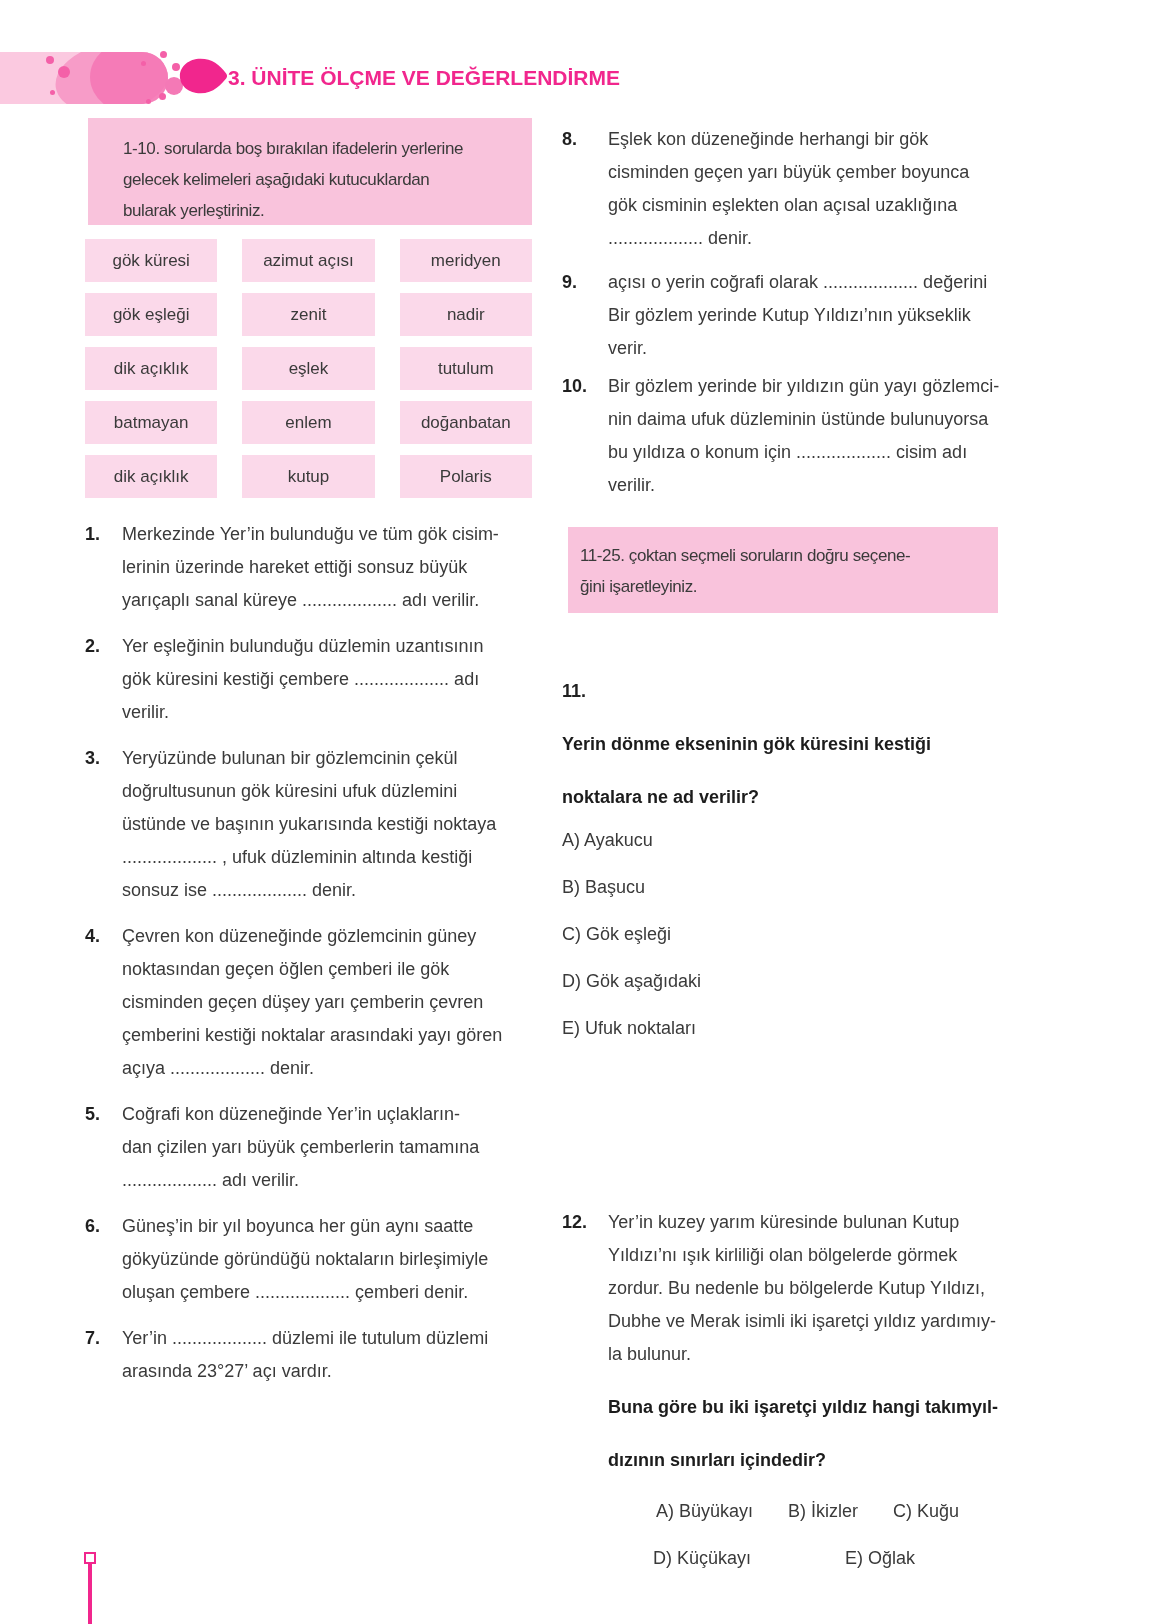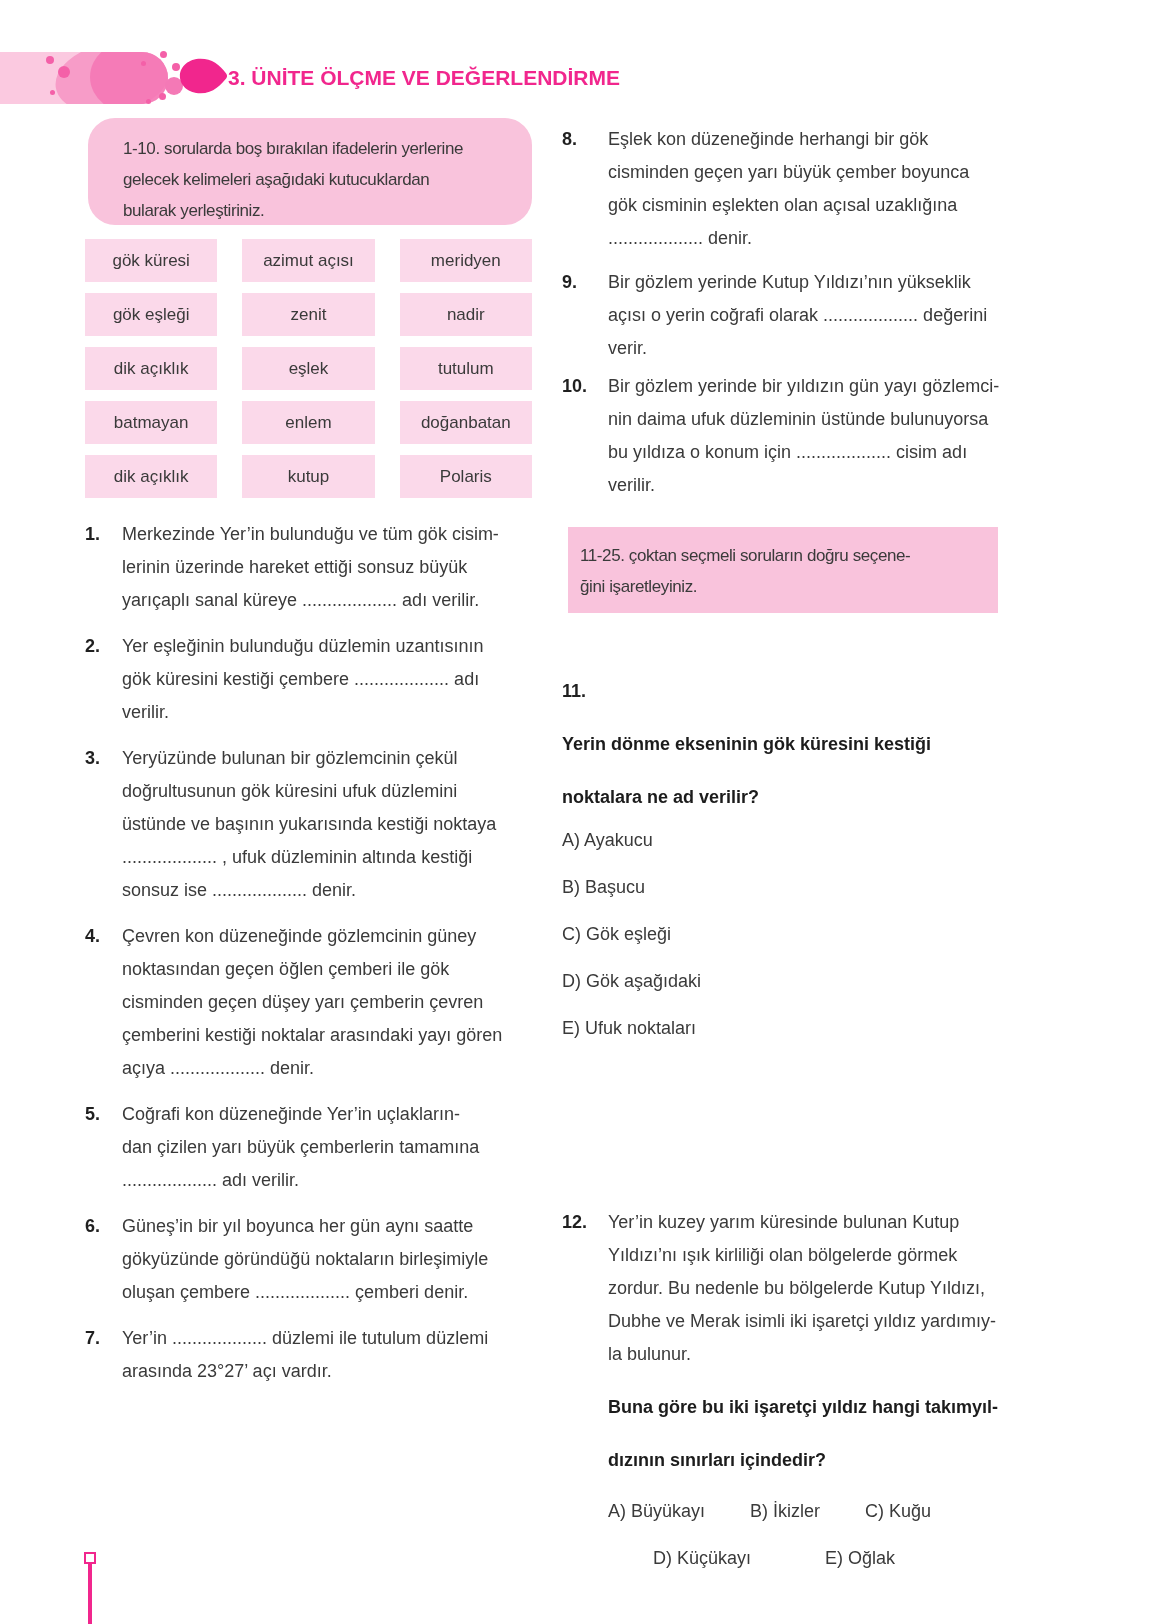--- a/index.html
+++ b/index.html
@@ -21,21 +21,21 @@
   .dot{border-radius:50%;background:#f460a8;}
   .teardrop{left:178px;top:57px;width:50px;height:38px;}
   .page-title{left:228px;top:65px;font-size:21px;line-height:26px;font-weight:bold;
         color:#f1268d;letter-spacing:0;white-space:nowrap;}
   
   .col{position:absolute;top:0;}
   .col-left{left:85px;width:447px;}
   .col-right{left:562px;width:452px;}
   
   .ibox{margin-top:118px;margin-left:3px;width:444px;height:107px;box-sizing:border-box;
-        background:#f9c3dc;padding:15px 22px 0 35px;overflow:hidden;border-radius:27px;}
+        background:#f9c3dc;padding:15px 22px 0 35px;overflow:hidden;}
   .ibox2{margin-top:25px;margin-left:6px;width:430px;height:86px;box-sizing:border-box;
         background:#f9c3dc;padding:13px 18px 0 12px;overflow:hidden;}
   .ibox .tline,.ibox2 .tline{font-size:17px;line-height:31px;letter-spacing:-0.4px;white-space:nowrap;}
   
   .wgrid{margin-top:14px;display:flex;flex-direction:column;gap:11px;}
   .wrow{display:flex;gap:25px;}
   .wcell{flex:1;height:43px;background:#fbd9ea;display:flex;align-items:center;
         justify-content:center;font-size:17px;color:#3a3a3a;white-space:nowrap;}
   
   .q{display:flex;margin-top:13px;}
@@ -44,22 +44,22 @@
   .col-right .q .num{width:46px;}
   .q .body{min-width:0;}
   .tline{font-size:18px;line-height:33px;white-space:nowrap;}
   .q8{margin-top:123px;} .q9{margin-top:11px;} .q10{margin-top:5px;}
   .q11{margin-top:62px;flex-direction:column;} .q12{margin-top:147px;}
   .q1{margin-top:20px;}
   .stem .tline{font-weight:bold;color:#1c1c1c;margin-top:20px;}
   .optlist{margin-top:10px;}
   .opt{font-size:18px;height:33px;line-height:33px;margin-bottom:14px;white-space:nowrap;}
   .stem2{margin-top:3px;}
-  .optrow1{margin-top:18px;display:flex;column-gap:45px;}
-  .optrow2{margin-top:14px;display:flex;column-gap:74px;margin-left:45px;}
+  .optrow1{margin-top:18px;display:flex;column-gap:35px;margin-left:48px;}
+  .optrow2{margin-top:14px;display:flex;column-gap:94px;margin-left:45px;}
   .optrow1 .opt,.optrow2 .opt{margin-bottom:0;}
   
   .pg-square{left:84px;top:1552px;width:12px;height:12px;box-sizing:border-box;
         border:2.5px solid #f1268d;background:#fff;}
   .pg-line{left:88px;top:1562px;width:3.5px;height:62px;background:#f1268d;}
   .pg-num{left:103px;top:1635px;font-size:21px;color:#1f1f1f;}
 </style>
 </head>
 <body>
 
@@ -192,22 +192,22 @@
       <div class="tline">Eşlek kon düzeneğinde herhangi bir gök</div>
       <div class="tline">cisminden geçen yarı büyük çember boyunca</div>
       <div class="tline">gök cisminin eşlekten olan açısal uzaklığına</div>
       <div class="tline">................... denir.</div>
     </div>
   </div>
 
   <div class="q q9">
     <span class="num">9.</span>
     <div class="body">
+      <div class="tline">açısı o yerin coğrafi olarak ................... değerini</div>
       <div class="tline">Bir gözlem yerinde Kutup Yıldızı’nın yükseklik</div>
-      <div class="tline">açısı o yerin coğrafi olarak ................... değerini</div>
       <div class="tline">verir.</div>
     </div>
   </div>
 
   <div class="q q10">
     <span class="num">10.</span>
     <div class="body">
       <div class="tline">Bir gözlem yerinde bir yıldızın gün yayı gözlemci-</div>
       <div class="tline">nin daima ufuk düzleminin üstünde bulunuyorsa</div>
       <div class="tline">bu yıldıza o konum için ................... cisim adı</div>

